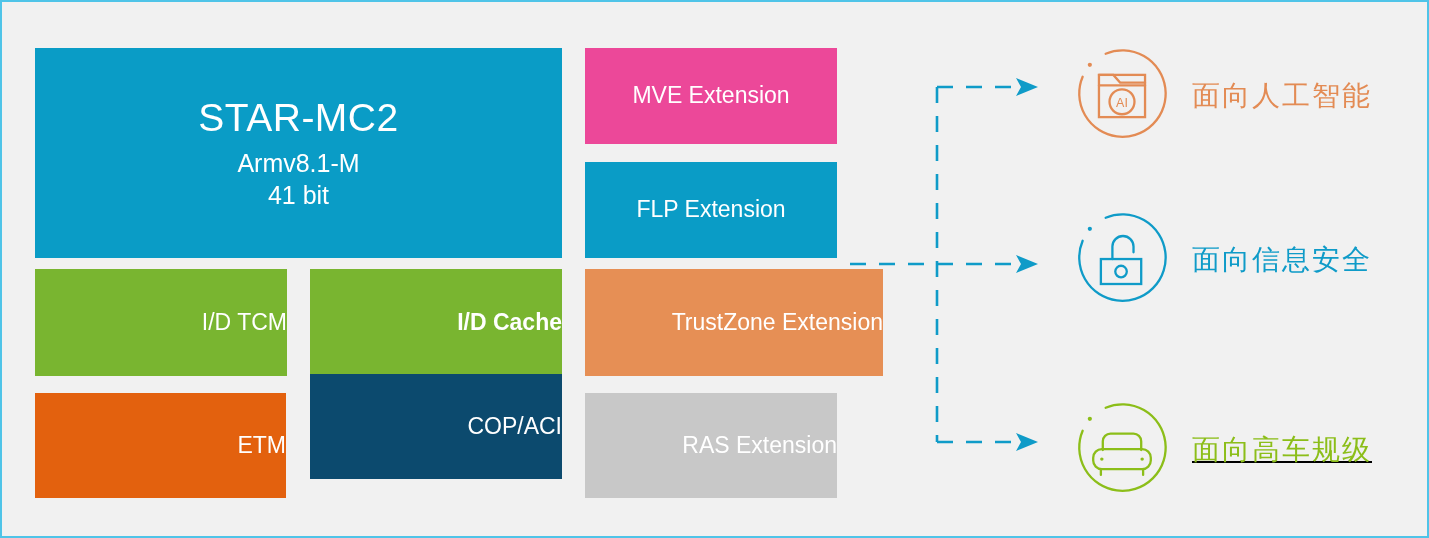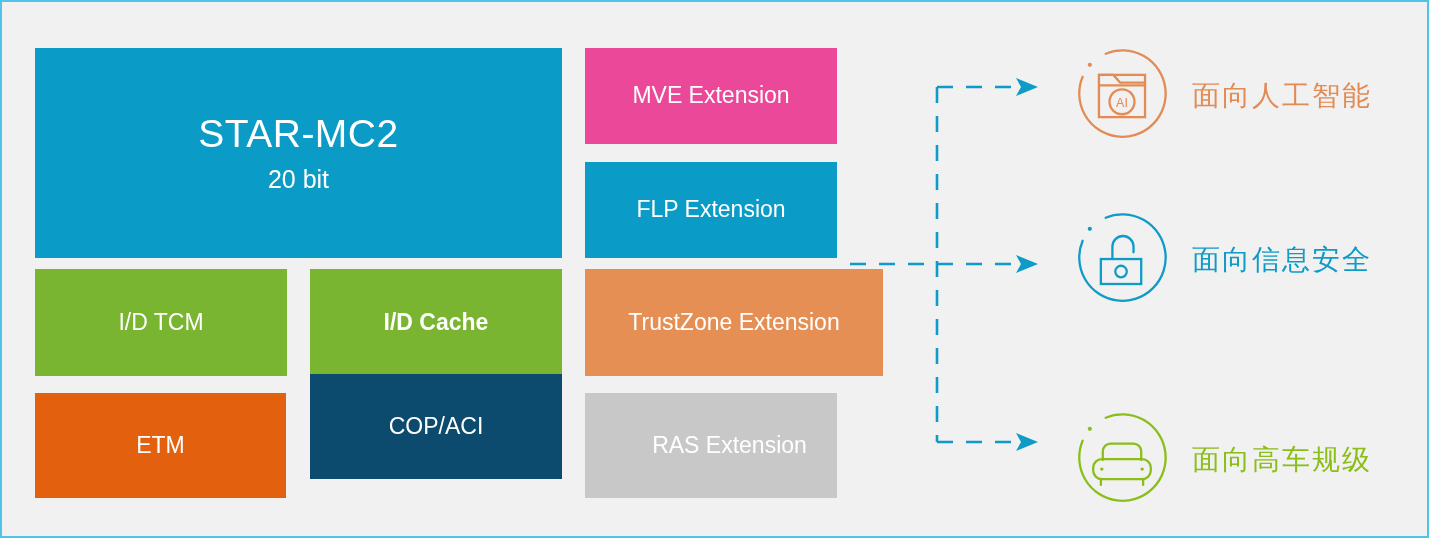--- a/index.html
+++ b/index.html
@@ -44,20 +44,21 @@
   .cpu-sub {
     font-size: 25px;
     line-height: 1.28;
   }
 
   .ext-label {
     font-size: 23px;
   }
   .small-label {
     font-size: 23px;
+    justify-content: flex-end;
   }
 
   
   .connector {
     position: absolute;
     left: 0;
     top: 0;
     width: 1429px;
     height: 538px;
     pointer-events: none;
@@ -82,21 +83,22 @@
     font-family: "DejaVu Sans", "Liberation Sans", sans-serif;
   }
 </style>
 </head>
 <body>
 
 <div id="canvas" style="background: rgb(241, 241, 241); border-color: rgb(79, 196, 232);">
 
   <div class="block cpu-block" id="core-block" style="left: 33px; top: 46px; width: 527px; height: 210px; background: rgb(10, 156, 198);">
     <div class="cpu-title">STAR-MC2</div>
-    <div class="cpu-sub">20 bit</div>
+    <div class="cpu-sub">Armv8.1-M</div>
+    <div class="cpu-sub">41 bit</div>
   </div>
 
   <div class="block ext-label" id="blk-0" style="left: 583px; top: 46px; width: 252px; height: 96px; background: #ec4899;">
     <span>MVE Extension</span>
   </div>
 
   <div class="block ext-label" id="blk-1" style="left: 583px; top: 160px; width: 252px; height: 96px; background: rgb(10, 156, 198);">
     <span>FLP Extension</span>
   </div>
 
@@ -163,21 +165,21 @@
         <path d="M33,6 A45,45 0 1,1 9,30"></path>
         <circle cx="16.5" cy="17.5" r="2.2" fill="#0F9BC8" stroke="none"></circle>
         <rect x="28" y="49" width="42" height="26"></rect>
         <path d="M40,49 L40,36 A11,11 0 0,1 62,36 L62,42"></path>
         <circle cx="49" cy="62" r="6"></circle>
       </g>
     </svg>
     <div class="outcome-label" style="color:#0F9BC8;">面向信息安全</div>
   </div>
 
-  <div class="outcome" style="left:1072px; top:410px;">
+  <div class="outcome" style="left:1072px; top:400px;text-decoration:underline;">
     <svg class="outcome-icon" viewBox="0 0 100 100">
       <g fill="none" stroke="#8CBE19" stroke-width="2.4" stroke-linecap="round">
         <path d="M33,6 A45,45 0 1,1 9,30"></path>
         <circle cx="16.5" cy="17.5" r="2.2" fill="#8CBE19" stroke="none"></circle>
         <path d="M30,50 L30,41 A8,8 0 0,1 38,33 L62,33 A8,8 0 0,1 70,41 L70,50"></path>
         <rect x="20" y="49" width="60" height="21" rx="9"></rect>
         <path d="M28,70 L28,76 M72,70 L72,76"></path>
         <circle cx="29" cy="59.5" r="1.8" fill="#8CBE19" stroke="none"></circle>
         <circle cx="71" cy="59.5" r="1.8" fill="#8CBE19" stroke="none"></circle>
       </g>

